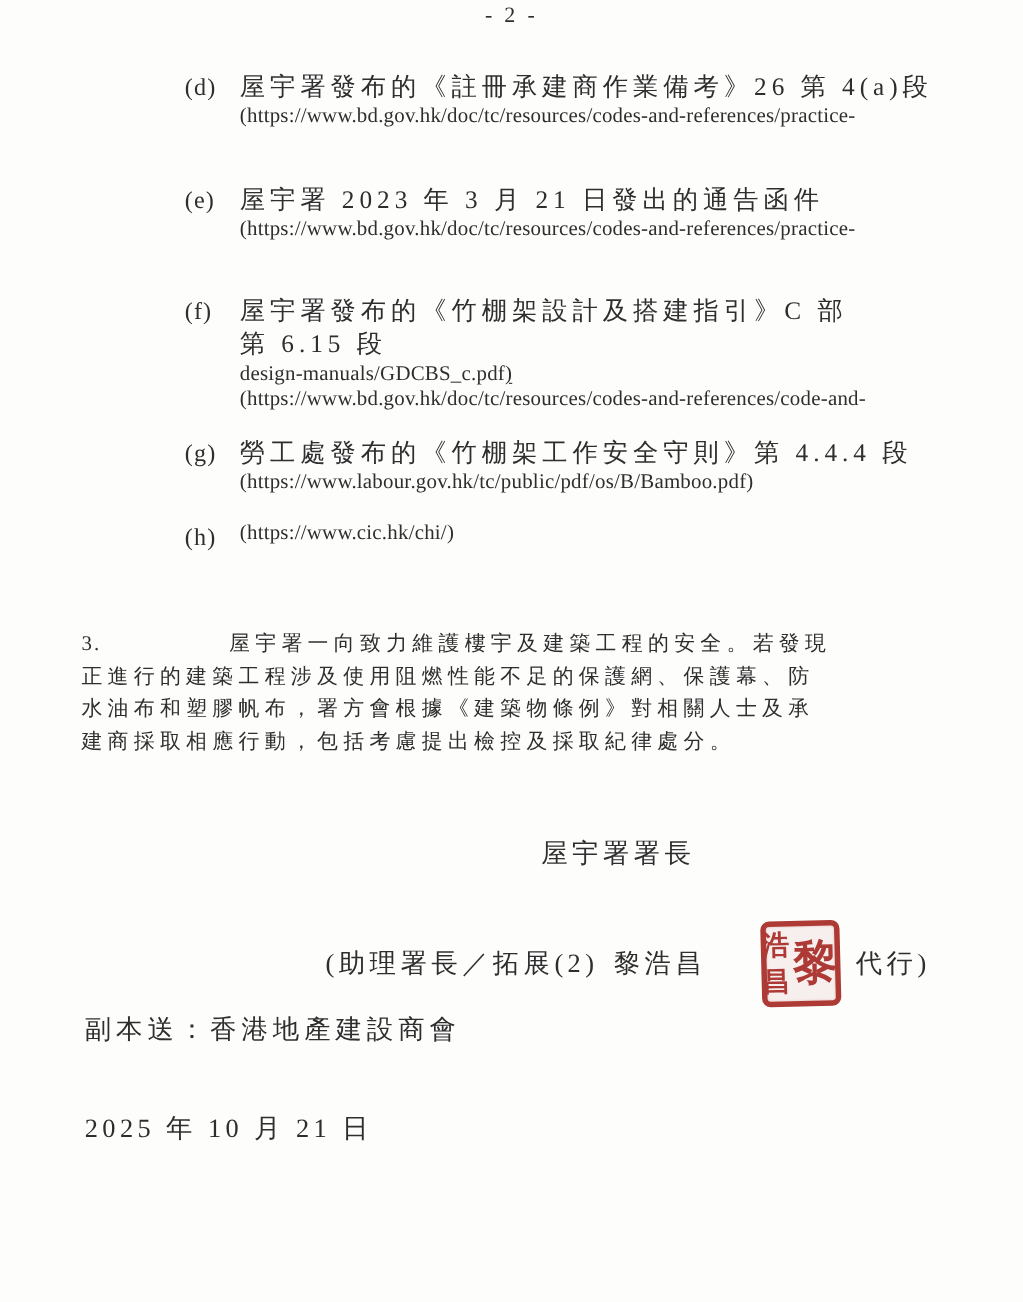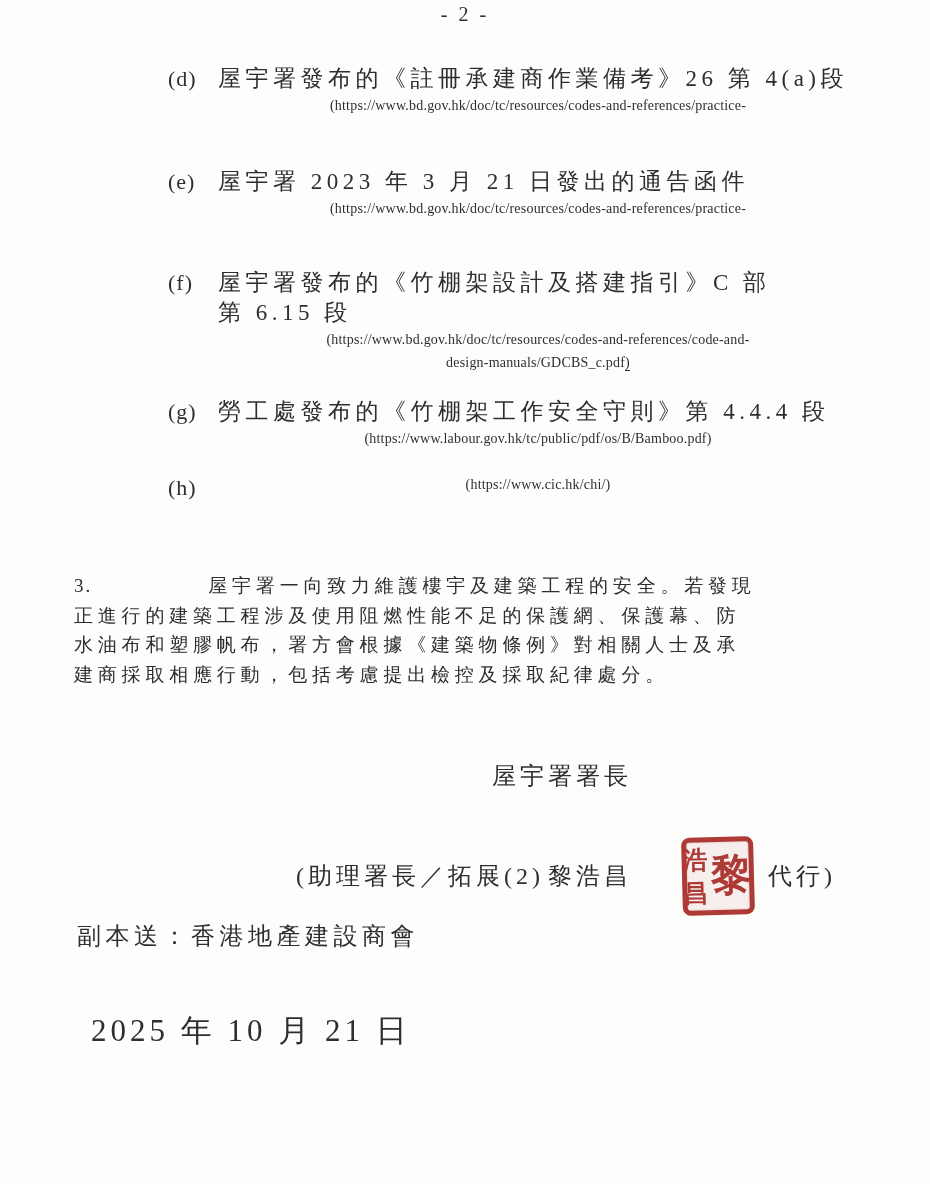--- a/index.html
+++ b/index.html
@@ -15,21 +15,21 @@
     position:absolute; top:3px; left:0; right:0;
     text-align:center; font-size:20px; letter-spacing:3px;
   }
   
   .ref {
     position:absolute; left:168px; width:690px;
     padding-left:50px; box-sizing:border-box;
   }
   .ref-label { position:absolute; left:0; top:2px; font-size:22px; letter-spacing:1px; }
   .cjk  { font-size:23px; line-height:30px; letter-spacing:4.5px; }
-  .url  { font-size:14px; line-height:23px; letter-spacing:0.2px; white-space:nowrap;text-align:center; }
+  .url  { font-size:19px; line-height:23px; letter-spacing:0.2px; white-space:nowrap; }
   .u    { text-decoration:underline; text-underline-offset:3px; }
   .ref-d { top:64px; }
   .ref-e { top:167px; }
   .ref-f { top:268px; }
   .ref-g { top:397px; }
   .ref-h { top:473px; }
   
   .para {
     position:absolute; left:74px; top:571px; width:785px;
     font-size:19px; line-height:29.6px; letter-spacing:4.8px;
@@ -39,40 +39,40 @@
   
   .sig-title {
     position:absolute; left:492px; top:760px;
     font-size:24px; letter-spacing:4px;
   }
   .sig-line {
     position:absolute; left:296px; top:834px; height:84px;
     display:flex; align-items:center;
     font-size:24px; letter-spacing:4px; white-space:nowrap;
   }
-  .signer-name { margin-left:4px;font-family:Liberation Mono, monospace; }
+  .signer-name { margin-left:14px;font-family:Liberation Mono, monospace; }
   .acting      { margin-left:14px; }
   .seal {
     margin-left:50px;
     width:62px; height:68px;
     border:5px solid #ad3a35; border-radius:8px;
     background:rgba(176,58,50,0.07);
     display:flex; flex-direction:row; align-items:center; justify-content:center;
     transform:rotate(-1.5deg);
     color:#ad3a35; font-weight:bold; letter-spacing:0;
     box-shadow:0 0 2px rgba(176,58,50,0.35) inset;
   }
   .seal-left {
     display:flex; flex-direction:column; justify-content:space-between;
     height:58px; font-size:25px; line-height:1; margin-right:1px;
   }
   .seal-right { font-size:44px; line-height:1; transform:scaleX(0.92); }
   
   .cc   { position:absolute; left:77px; top:920px;  font-size:24px; letter-spacing:4.5px; }
-  .date { position:absolute; left:91px; top:1010px; font-size:31px; letter-spacing:4px; }
+  .date { position:absolute; left:77px; top:1010px; font-size:24px; letter-spacing:4px; }
 </style>
 </head>
 <body>
 
 <div class="page">
 
   <div class="pagenum">- 2 -</div>
 
   <div class="ref ref-d">
     <span class="ref-label">(d)</span>
@@ -83,22 +83,22 @@
   <div class="ref ref-e">
     <span class="ref-label">(e)</span>
     <div class="cjk">屋宇署 2023 年 3 月 21 日發出的通告函件</div>
     <div class="url">(https://www.bd.gov.hk/doc/tc/resources/codes-and-references/practice-</div>
   </div>
 
   <div class="ref ref-f">
     <span class="ref-label">(f)</span>
     <div class="cjk">屋宇署發布的《竹棚架設計及搭建指引》C 部</div>
     <div class="cjk">第 6.15 段</div>
+    <div class="url"><span>design-manuals/GDCBS_c.pdf</span><span class="u">)</span></div>
     <div class="url">(https://www.bd.gov.hk/doc/tc/resources/codes-and-references/code-and-</div>
-    <div class="url"><span>design-manuals/GDCBS_c.pdf</span><span class="u">)</span></div>
   </div>
 
   <div class="ref ref-g">
     <span class="ref-label">(g)</span>
     <div class="cjk">勞工處發布的《竹棚架工作安全守則》第 4.4.4 段</div>
     <div class="url">(https://www.labour.gov.hk/tc/public/pdf/os/B/Bamboo.pdf)</div>
   </div>
 
   <div class="ref ref-h">
     <span class="ref-label">(h)</span>

